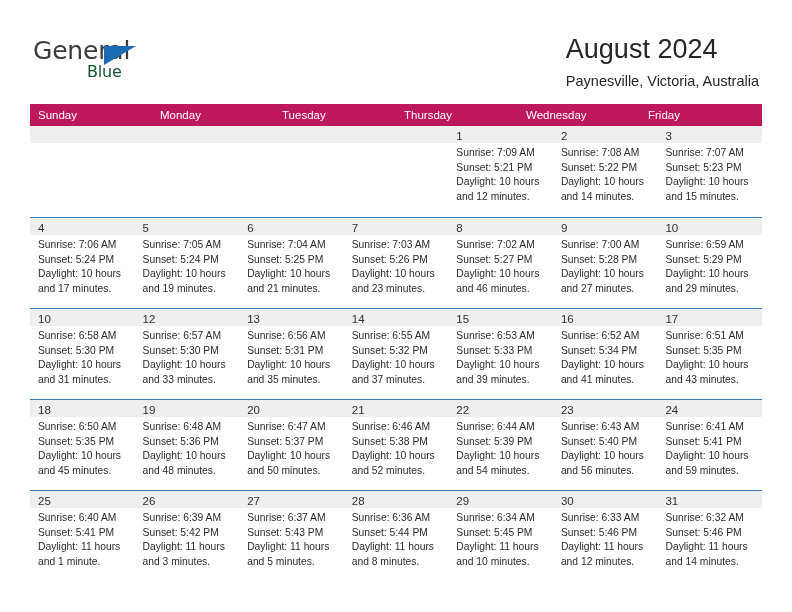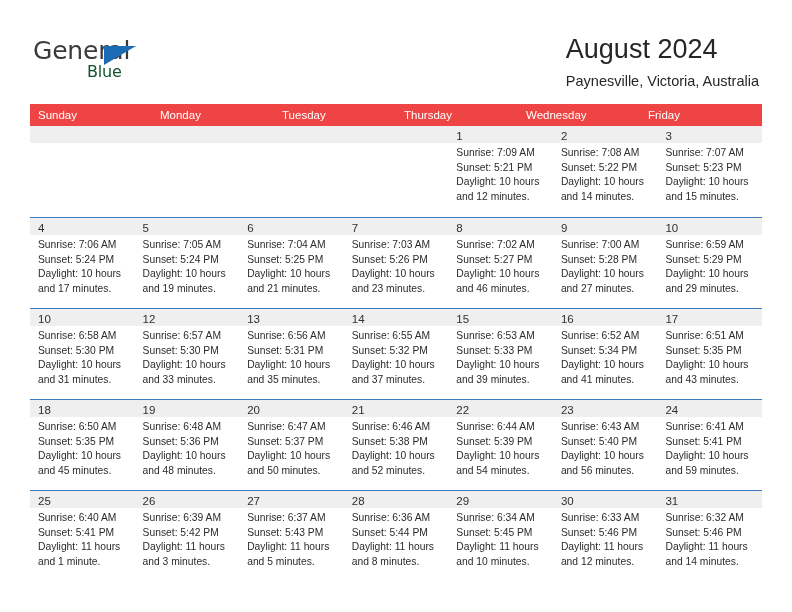--- a/index.html
+++ b/index.html
@@ -93,21 +93,21 @@
   
   .calendar {
     position: absolute;
     left: 30px;
     top: 104px;
     width: 732px;
   }
 
   .weekday-row {
     display: flex;
-    background: #ef4444;
+    background: #be185d;
     height: 22px;
   }
   .weekday {
     flex: 1 1 0;
     color: #ffffff;
     font-size: 11.5px;
     line-height: 22px;
     padding-left: 8px;
     box-sizing: border-box;
     white-space: nowrap;

